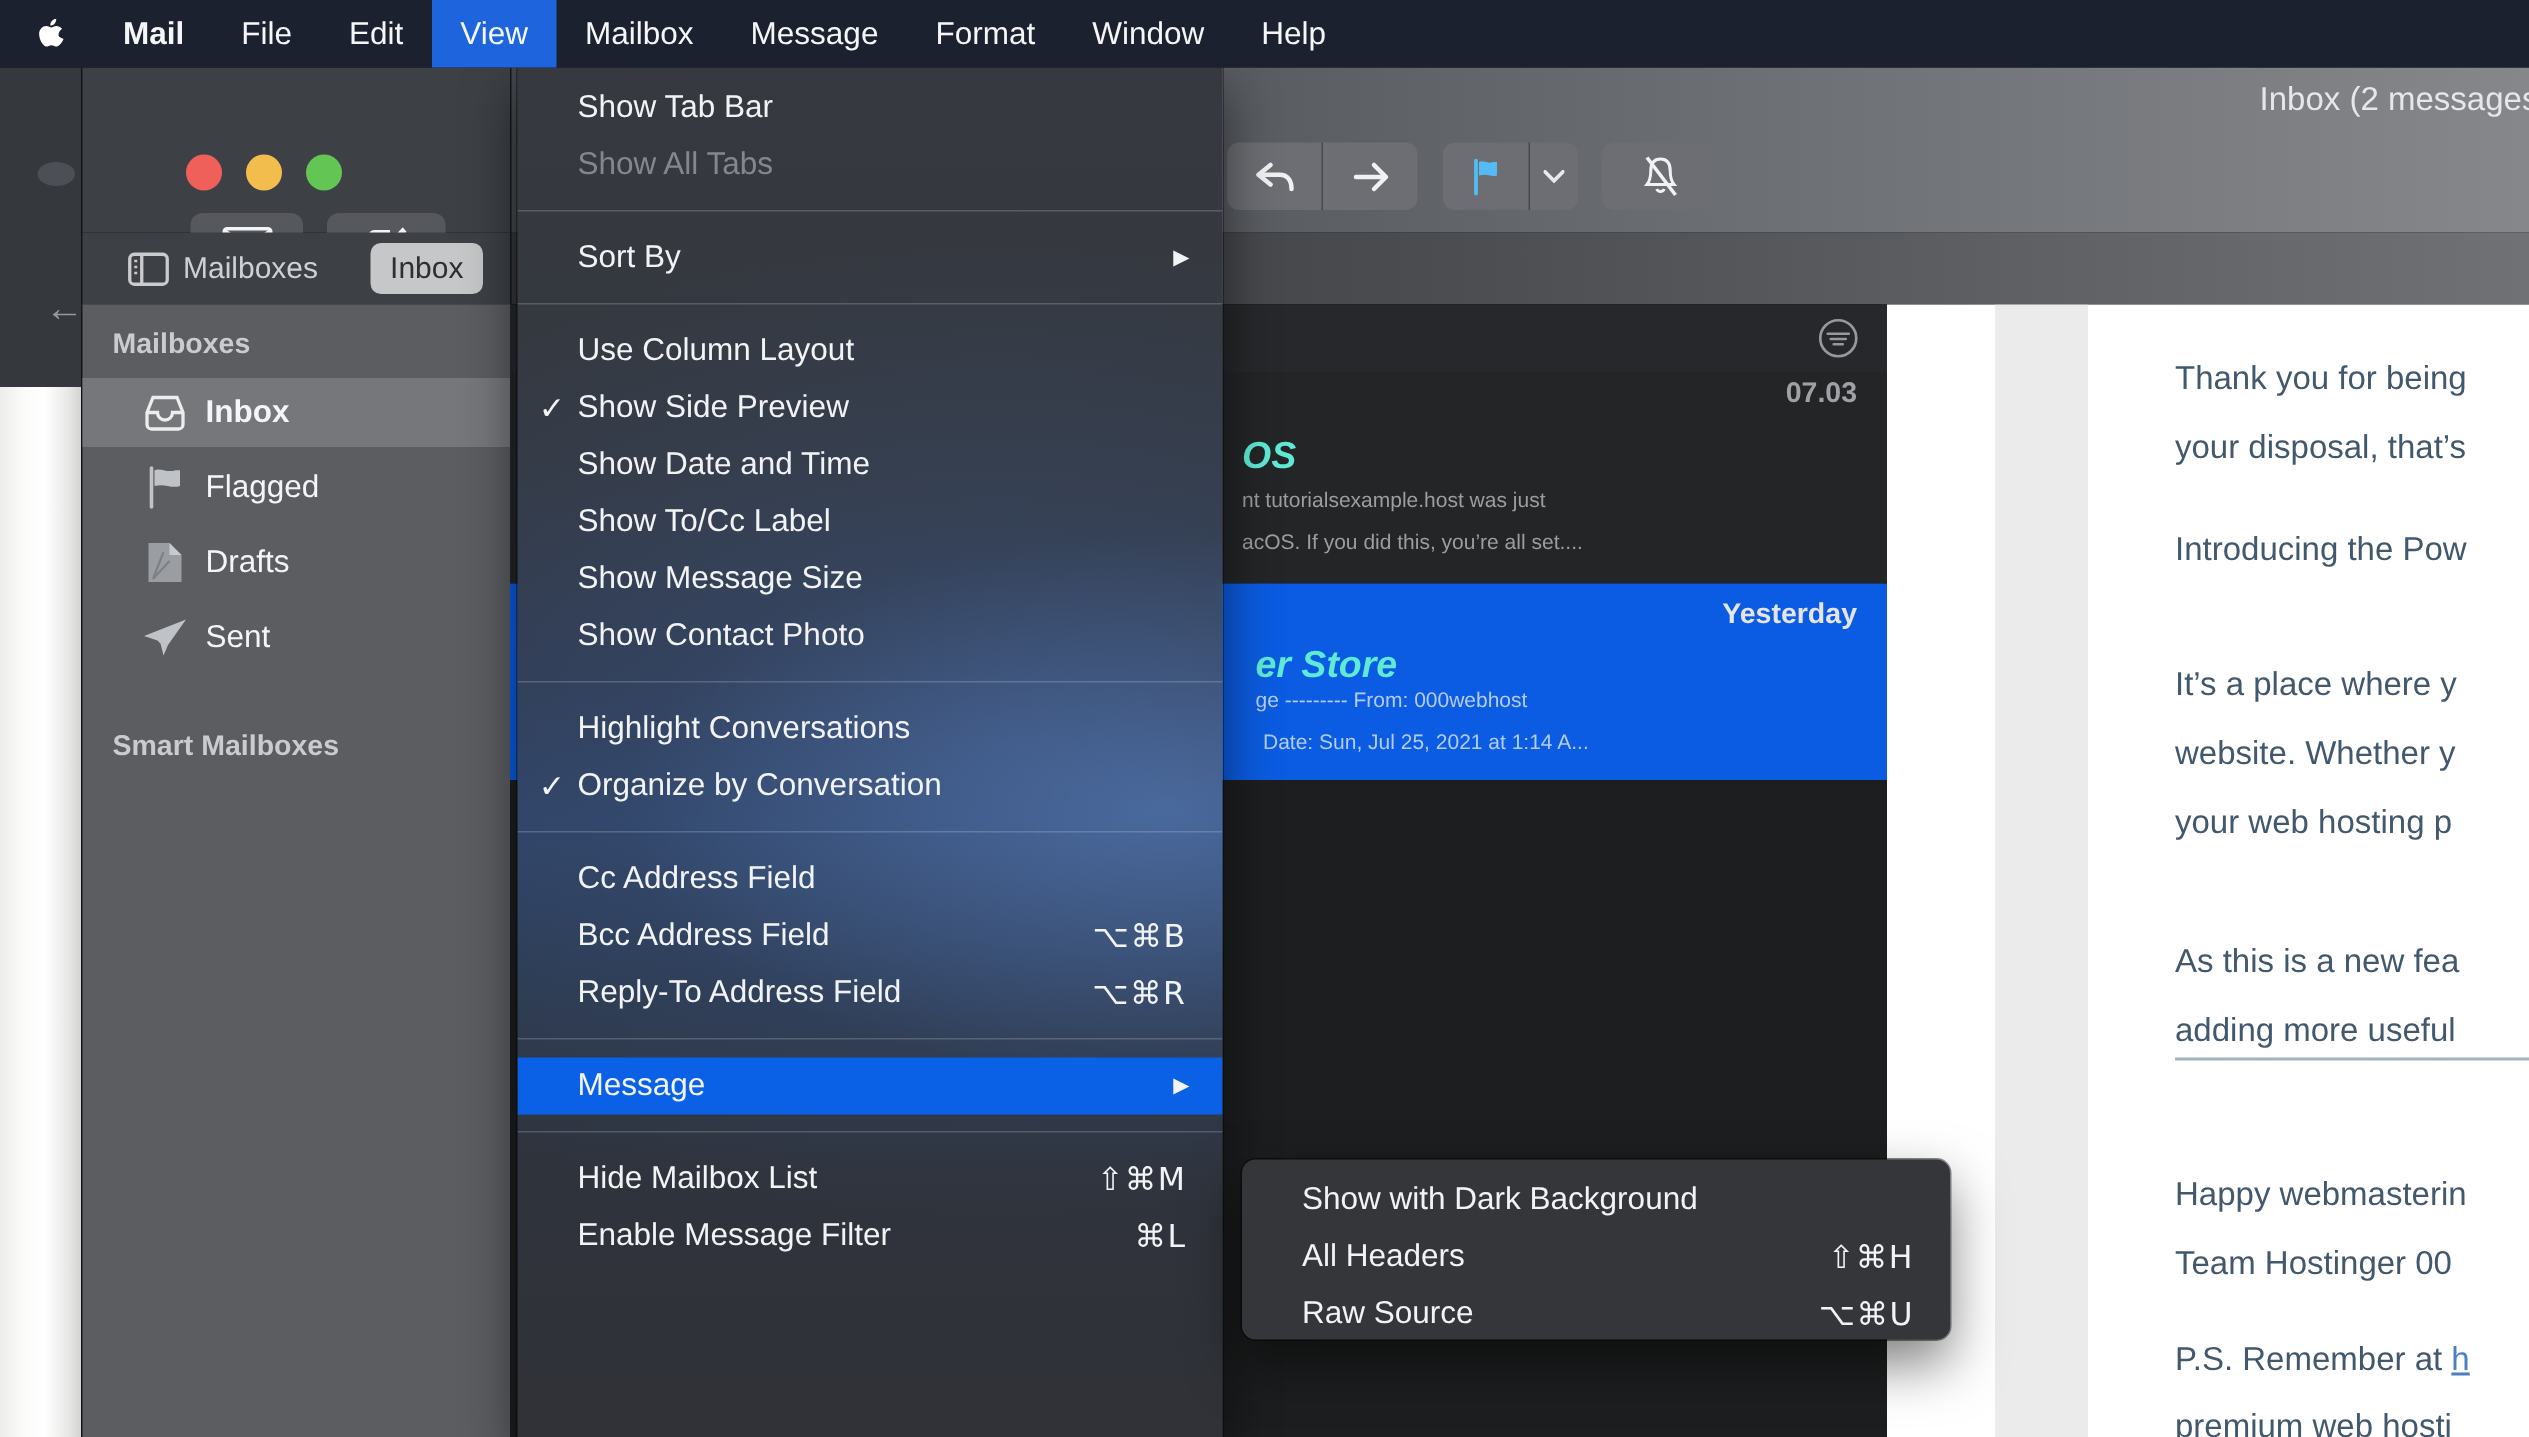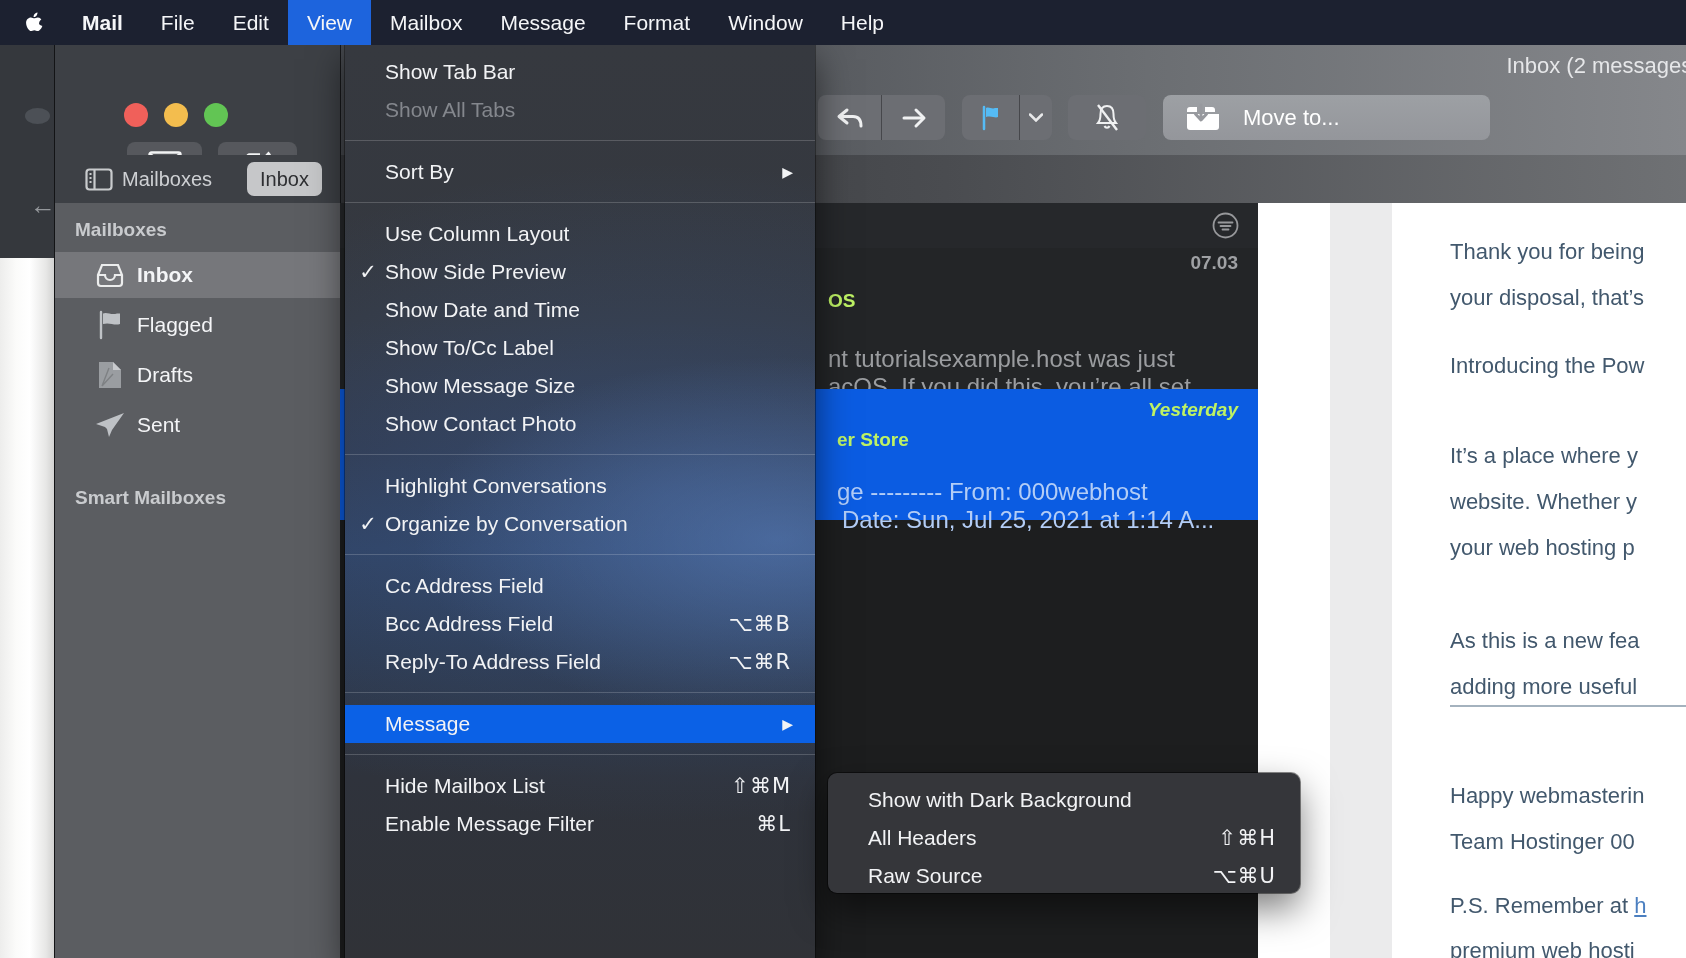--- a/index.html
+++ b/index.html
@@ -72,25 +72,25 @@
 
   
   #list{left:340px;top:203px;width:918px;height:755px;background:#1d1e1f;}
   #list-header{left:0;top:0;width:918px;height:45px;background:#26282b;border-bottom:1px solid #3f4144;}
   #filter-btn{right:19px;top:9px;width:27px;height:27px;}
   .mrow{left:0;width:918px;}
   #mrow0{top:45px;height:141px;background:#232527;border-bottom:2px solid #0a0a0b;}
   #mrow1{top:186px;height:131px;background:var(--sel-row,#0b5ce2);}
   .m-time{position:absolute;right:20px;font-size:19px;font-weight:bold;}
   #mrow0 .m-time{color:#9fa1a4;top:4px;}
-  #mrow1 .m-time{color:#bef264;top:10px;font-style:italic;}
-  .m-subj{position:absolute;font-size:19px;font-weight:bold;color:#bef264;}
+  #mrow1 .m-time{color:#e5e5e5;top:10px;}
+  .m-subj{position:absolute;font-size:25px;font-weight:bold;color:#5eead4;font-style:italic;}
   #mrow0 .m-subj{left:488px;top:42px;}
   #mrow1 .m-subj{left:497px;top:40px;}
-  .m-prev{position:absolute;font-size:24px;white-space:nowrap;margin-top:20px;}
+  .m-prev{position:absolute;font-size:14px;white-space:nowrap;}
   #mrow0 .m-prev{color:#9b9da0;}
   #mrow1 .m-prev{color:#b3cdf6;}
   #m0p1{left:488px;top:77px;} #m0p2{left:488px;top:105px;}
   #m1p1{left:497px;top:69px;} #m1p2{left:502px;top:97px;}
 
   
   #email{left:1258px;top:203px;width:428px;height:755px;background:#ffffff;overflow:hidden;}
   #email-strip{left:72px;top:0;width:62px;height:755px;background:#ebebec;}
   .el{position:absolute;left:192px;white-space:nowrap;color:#42586d;font-size:22px;}
   .el0{top:36px;} .el1{top:82px;} .el2{top:150px;} .el3{top:240px;} .el4{top:286px;}
@@ -203,31 +203,20 @@
   <div id="btn-mute" class="abs">
     <span>
       <svg width="28" height="30" viewBox="0 0 28 30">
         <path d="M14 3 C9 3 7.5 7 7.5 11 C7.5 17 5 20 5 20 H23 C23 20 20.5 17 20.5 11 C20.5 7 19 3 14 3 Z" fill="none" stroke="#f0f1f2" stroke-width="2"></path>
         <path d="M11.5 23 a2.7 2.7 0 0 0 5 0" fill="none" stroke="#f0f1f2" stroke-width="2"></path>
         <path d="M5 2 L24 27" stroke="#f0f1f2" stroke-width="2.4"></path>
       </svg>
     </span>
   </div>
 
-  <div id="btn-moveto" class="abs">
-    <span class="mticon">
-      <svg width="36" height="30" viewBox="0 0 36 30">
-        <path d="M4 7 a3 3 0 0 1 3-3 h7 v5 h-10 z M22 4 h7 a3 3 0 0 1 3 3 v2 h-10 z" fill="#ffffff"></path>
-        <path d="M4 11 h32 v13 a3 3 0 0 1 -3 3 h-26 a3 3 0 0 1 -3 -3 z" fill="#ffffff"></path>
-        <path d="M18 2 V16 M12.5 11 L18 17 L23.5 11" fill="none" stroke="#97999e" stroke-width="3" stroke-linecap="round" stroke-linejoin="round"></path>
-        <path d="M18 2 V16 M12.5 11 L18 17 L23.5 11" fill="none" stroke="#ffffff" stroke-width="0"></path>
-      </svg>
-    </span>
-    <span>Move to...</span>
-  </div>
 </div>
 <div id="subband" class="abs"></div>
 
 <div id="side-toolbar" class="abs">
   <div id="tl-red" class="tl abs"></div>
   <div id="tl-yellow" class="tl abs"></div>
   <div id="tl-green" class="tl abs"></div>
 
   <div id="btn-getmail" class="tbtn abs">
     <span>

